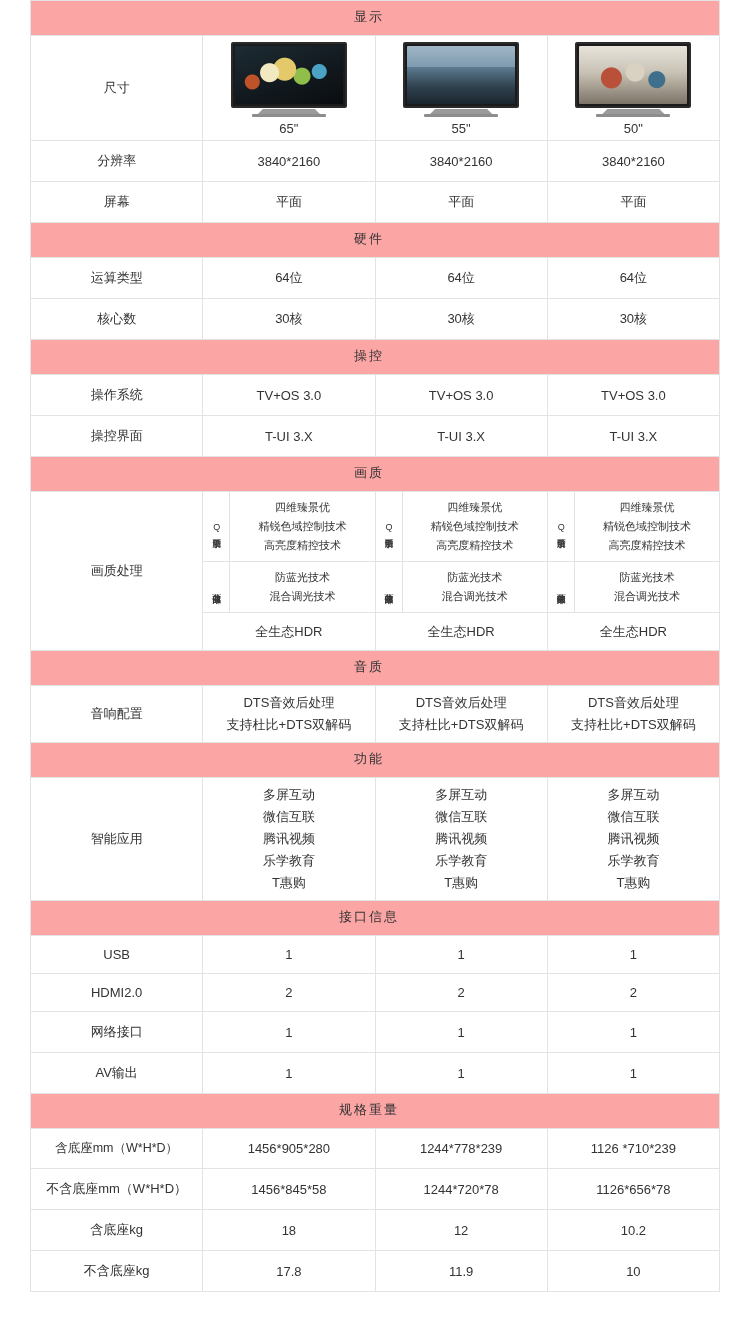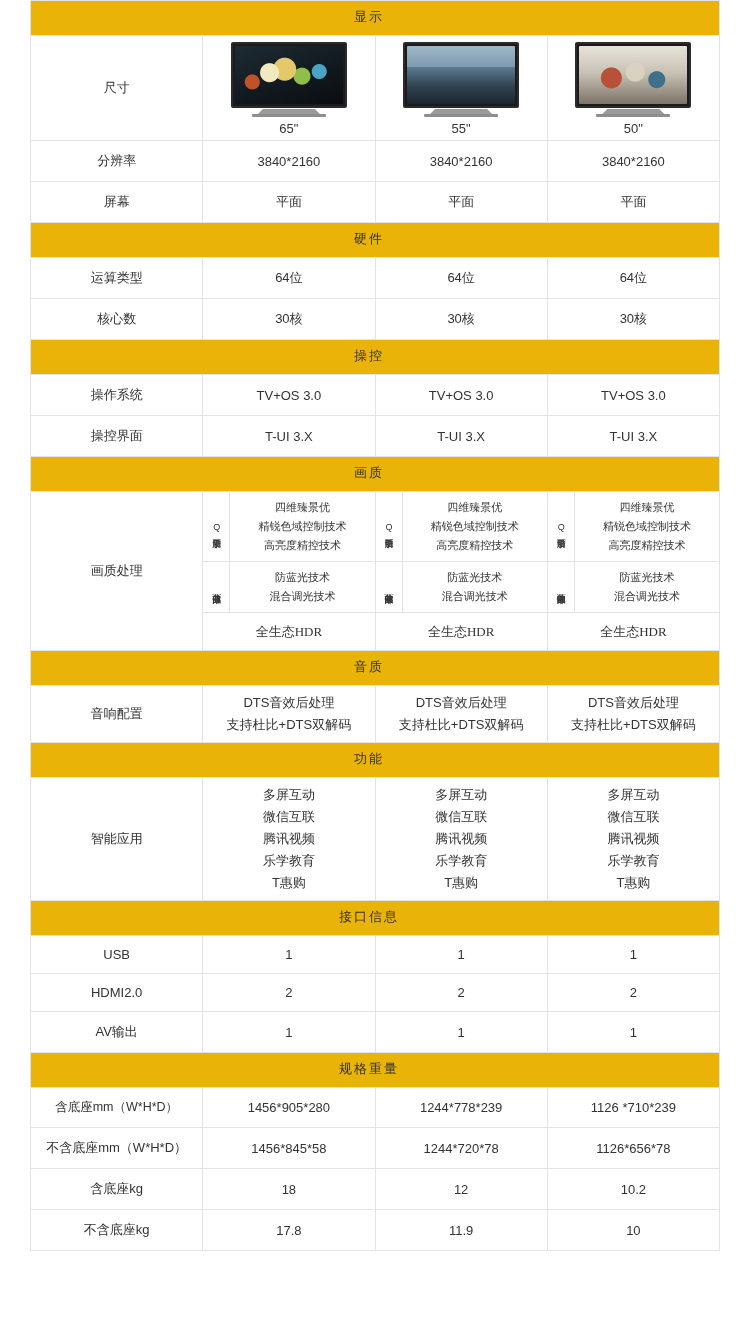--- a/index.html
+++ b/index.html
@@ -1,20 +1,20 @@
 <!DOCTYPE html>
 <html><head>
 <meta charset="utf-8">
 <style>
   html,body{margin:0;padding:0;background:#ffffff;}
   body{width:750px;font-family:"Liberation Sans","DejaVu Sans",sans-serif;color:#222;}
   .sheet{width:750px;box-sizing:border-box;padding:0;}
   table.spec{width:690px;margin:0 30px;border-collapse:collapse;table-layout:fixed;}
   table.spec td{border:1px solid #e3e3e3;vertical-align:middle;text-align:center;font-size:13px;color:#333;}
-  .section-row td{background:#eab308;color:#ffffff;font-size:21px;padding:7px 12px 9px 0;border:1px solid #a6a6a6;letter-spacing:2px;}
+  .section-row td{background:#fca5a5;color:#ffffff;font-size:21px;padding:7px 12px 9px 0;border:1px solid #a6a6a6;letter-spacing:2px;}
   .label{width:190px;font-size:13.5px;color:#222;padding:11px 1px;}
   .col{width:166.6px;padding:6px 0;}
   .tvcell{padding:6px 0 4px 0;}
   .tv{width:116px;margin:0 auto 4px auto;}
   .tv .screen{position:relative;width:116px;height:66px;background:#1b1b1b;border:2px solid #2b2b2b;border-radius:2px;box-sizing:border-box;overflow:hidden;}
   .tv .screen .img{position:absolute;inset:2px;border-radius:1px;}
   .tv .stand{width:62px;height:5px;margin:1px auto 0 auto;background:#9a9a9a;clip-path:polygon(8% 0,92% 0,100% 100%,0 100%);}
   .tv .base{width:74px;height:3px;margin:0 auto;background:#8d8d8d;border-radius:1px;}
   .img1{background:
      radial-gradient(circle at 32% 46%, #f2e9c0 0 9px, rgba(0,0,0,0) 10px),
@@ -31,21 +31,21 @@
      radial-gradient(circle at 72% 58%, #3f6f8a 0 8px, rgba(0,0,0,0) 9px),
      linear-gradient(180deg,#e7e3da 0%,#c9c3b6 45%,#7d7468 100%);}
   .size-txt{font-size:13px;color:#333;}
   .small{font-size:11px;}
   
   .pq-wrap{display:flex;flex-direction:column;}
   .pq-row{display:flex;border-bottom:1px solid #e3e3e3;}
   .pq-row:last-child{border-bottom:none;}
   .pq-side{width:26px;display:flex;align-items:center;justify-content:center;border-right:1px solid #e3e3e3;}
   .pq-side span{writing-mode:vertical-rl;text-orientation:upright;font-size:9px;line-height:11px;letter-spacing:0px;color:#333;white-space:nowrap;}
-  .pq-items{flex:1;display:flex;flex-direction:column;justify-content:center;padding:6px 0;font-family:Liberation Serif, serif;}
+  .pq-items{flex:1;display:flex;flex-direction:column;justify-content:center;padding:6px 0;}
   .pq-items div{font-size:11px;line-height:19px;color:#333;}
   .pq-full{padding:9px 0;font-size:13px;justify-content:flex-end;}
   .multi div{line-height:22px;font-size:13px;}
   .nowrap{white-space:nowrap;}
 </style>
 </head>
 <body>
 
 <div class="sheet">
 <table class="spec">
@@ -282,20 +282,26 @@
     <td class="col">1</td>
     <td class="col">1</td>
   </tr>
   <tr>
     <td class="label">HDMI2.0</td>
     <td class="col">2</td>
     <td class="col">2</td>
     <td class="col">2</td>
   </tr>
   <tr>
+    <td class="label">网络接口</td>
+    <td class="col">1</td>
+    <td class="col">1</td>
+    <td class="col">1</td>
+  </tr>
+  <tr>
     <td class="label">AV输出</td>
     <td class="col">1</td>
     <td class="col">1</td>
     <td class="col">1</td>
   </tr>
 
   <tr class="section-row">
     <td colspan="4">规格重量</td>
   </tr>
   <tr>

